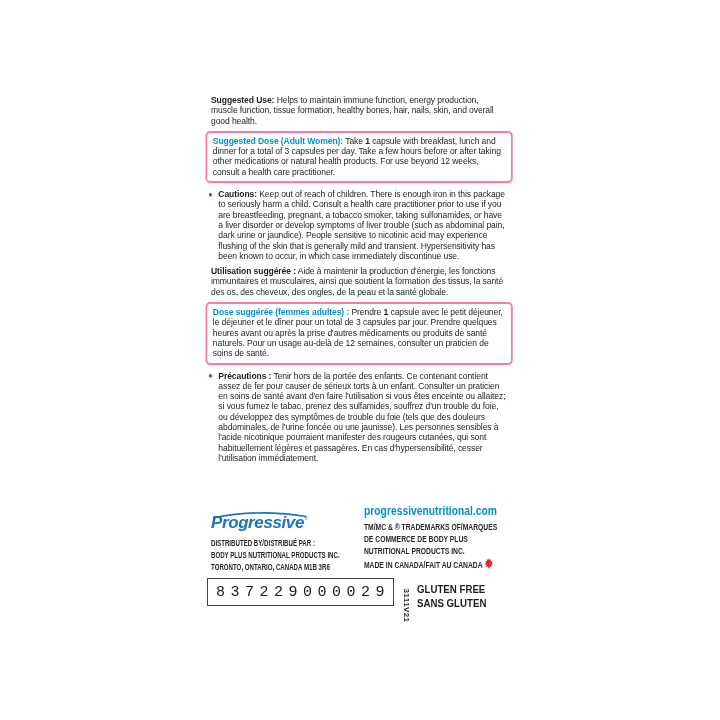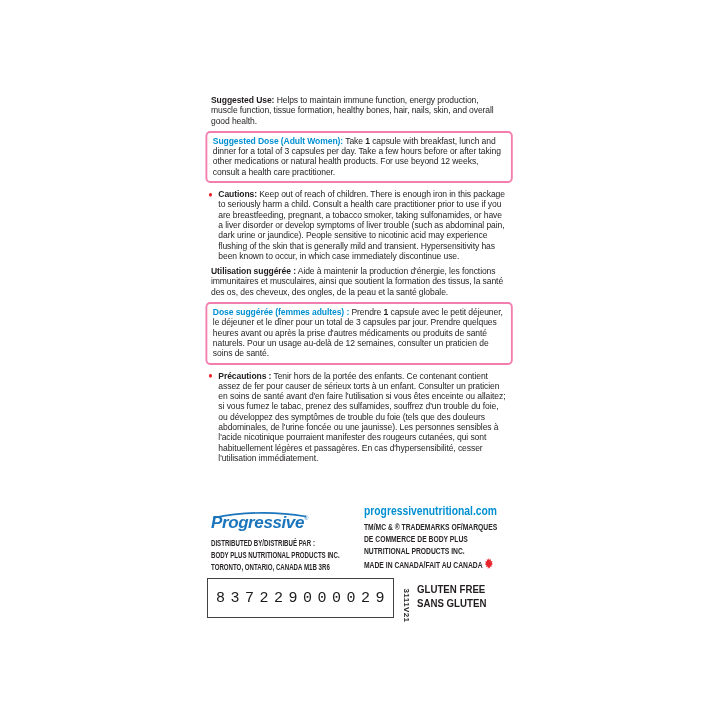--- a/index.html
+++ b/index.html
@@ -43,21 +43,21 @@
   .dist-lines{margin-top:3px;transform:scaleX(0.68);}
   .footer-right{position:absolute;left:364px;top:504px;}
   .website{
     font-size:12px;font-weight:bold;color:#0090d2;white-space:nowrap;
     transform:scaleX(0.86);transform-origin:left top;
   }
   .tm-lines{margin-top:3px;transform:scaleX(0.75);}
   .maple-icon{display:inline-block;vertical-align:-1px;margin-left:3px;}
   
   .barcode-box{
-    position:absolute;left:207px;top:578px;width:187px;height:40px;
+    position:absolute;left:207px;top:578px;width:187px;height:28px;
     border:1.5px solid #414042;box-sizing:border-box;
     display:flex;align-items:center;justify-content:center;
   }
   .barcode-num{
     font-family:"Liberation Mono",monospace;font-size:15px;color:#1a1a1a;
     letter-spacing:5.5px;padding-left:5px;
   }
   .lot-code{
     position:absolute;left:376px;top:600px;width:58px;height:11px;
     text-align:center;transform:rotate(90deg);

